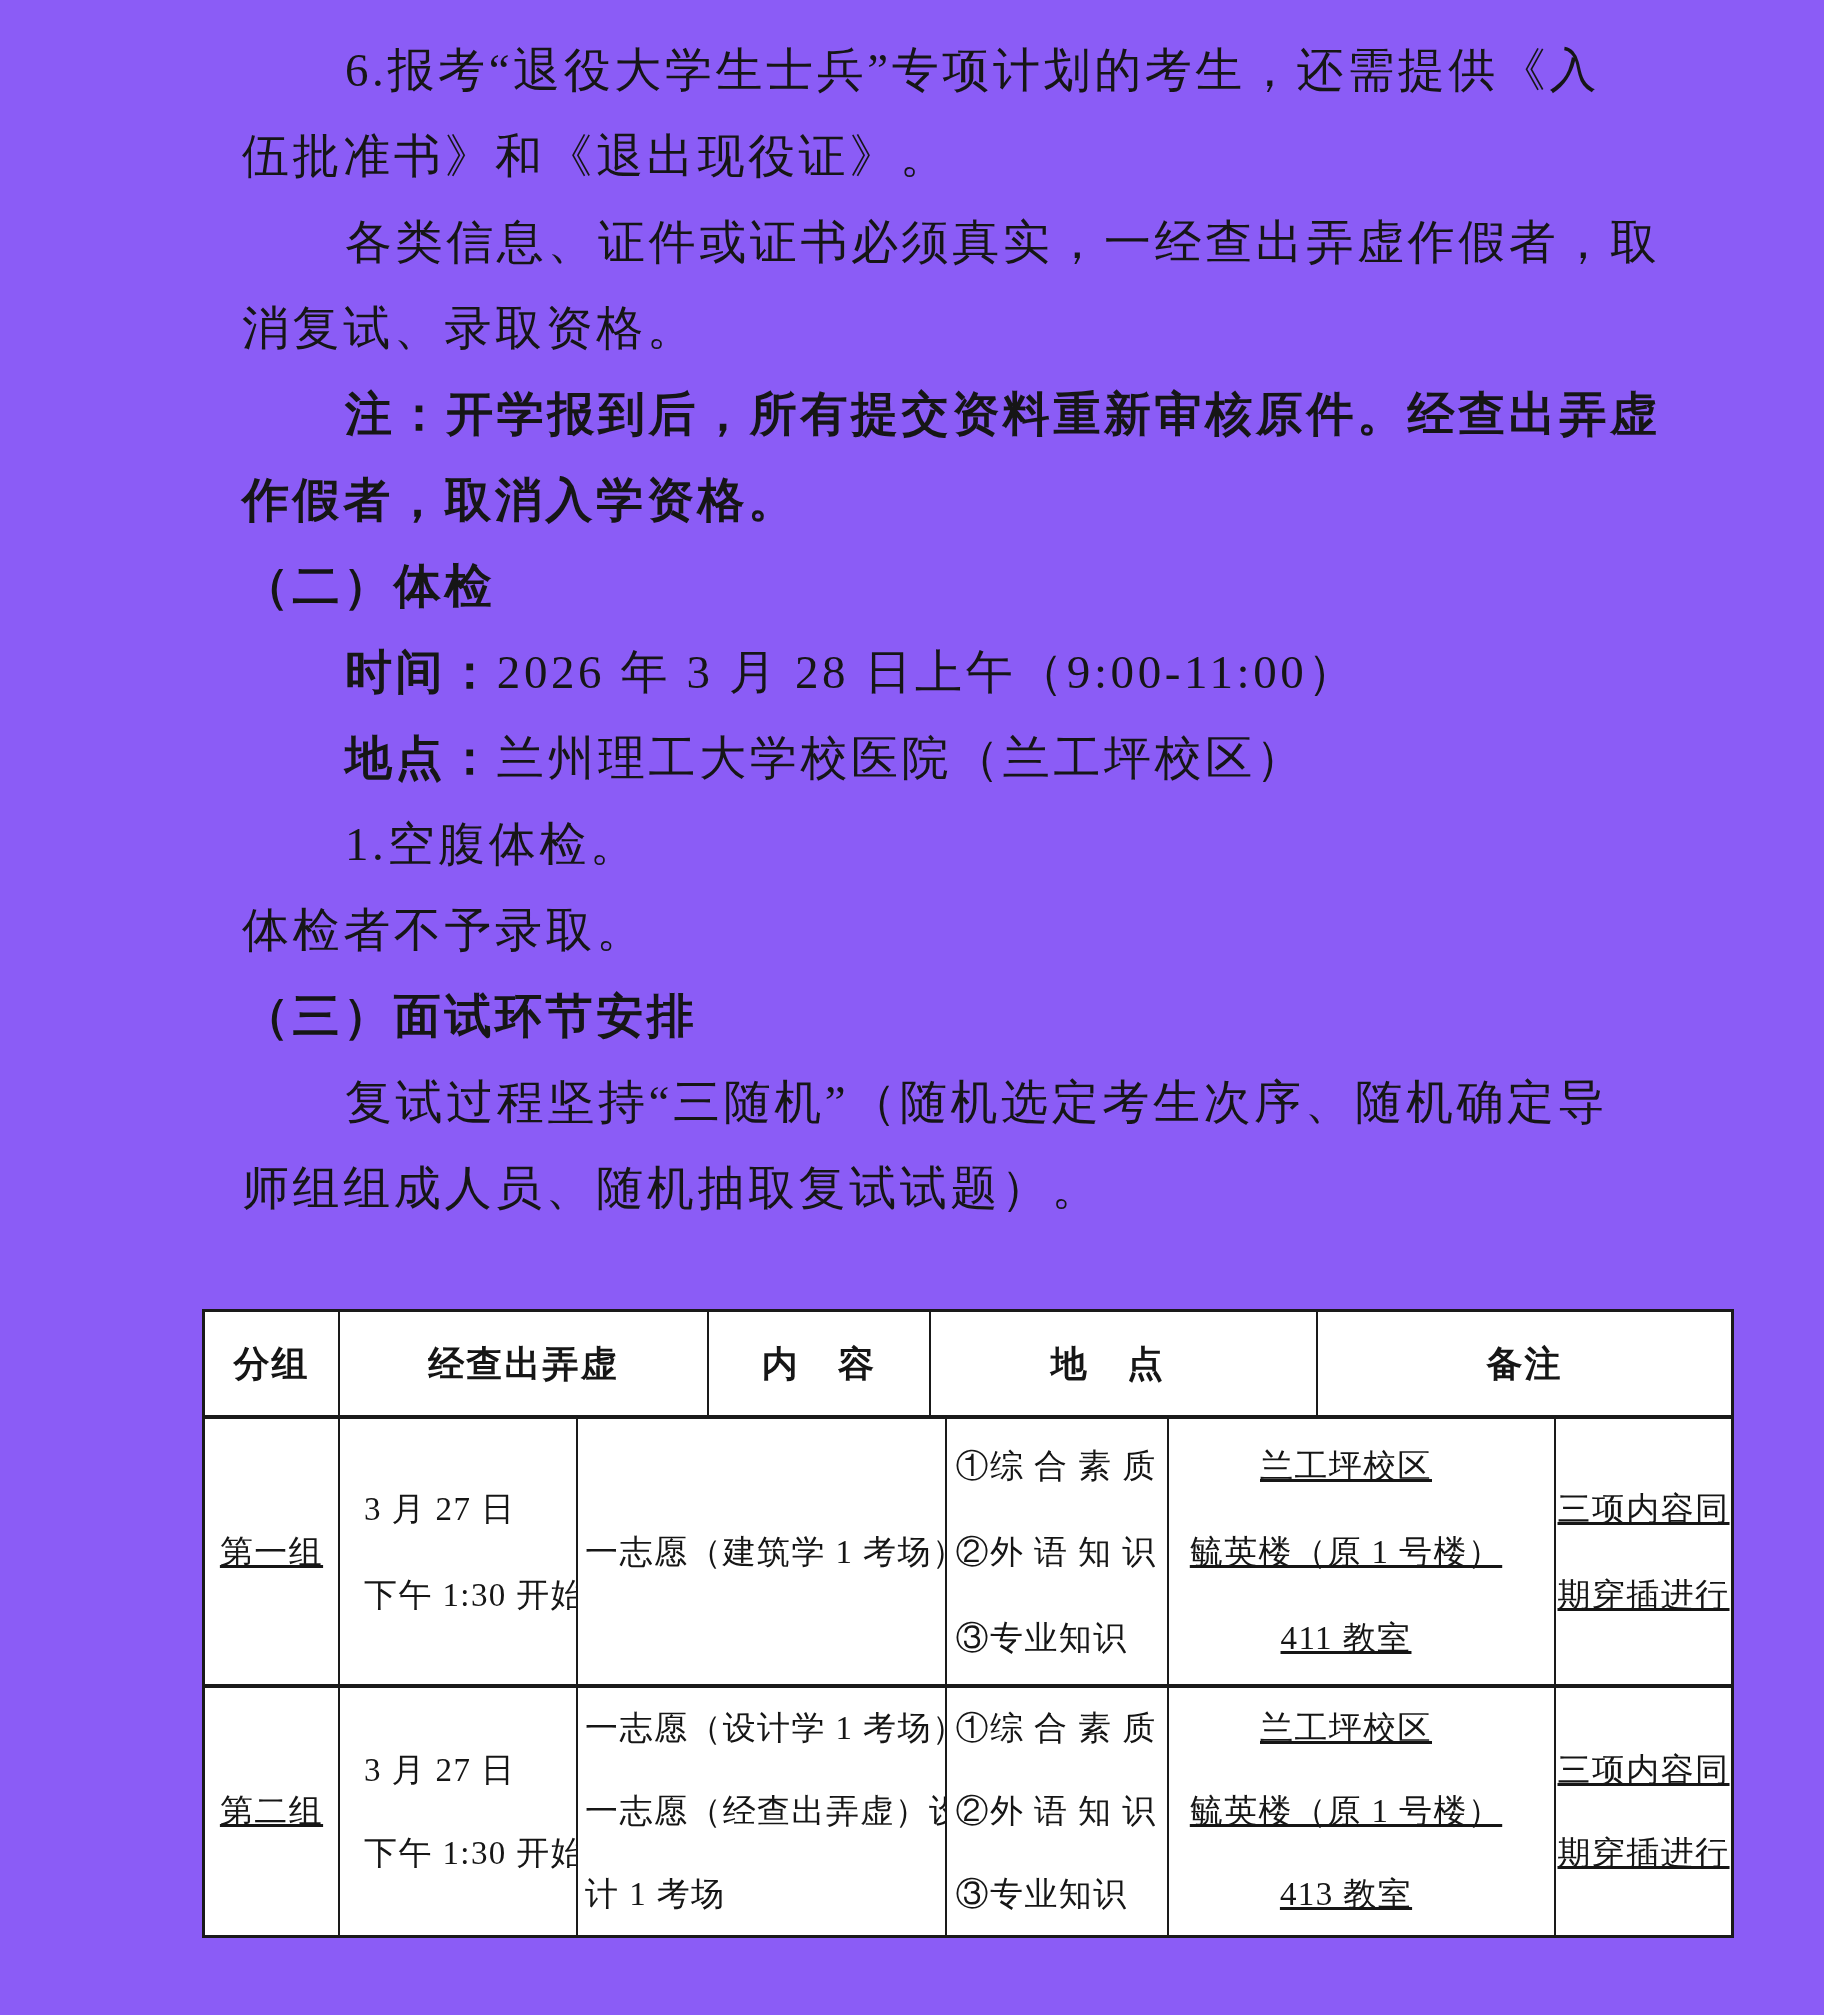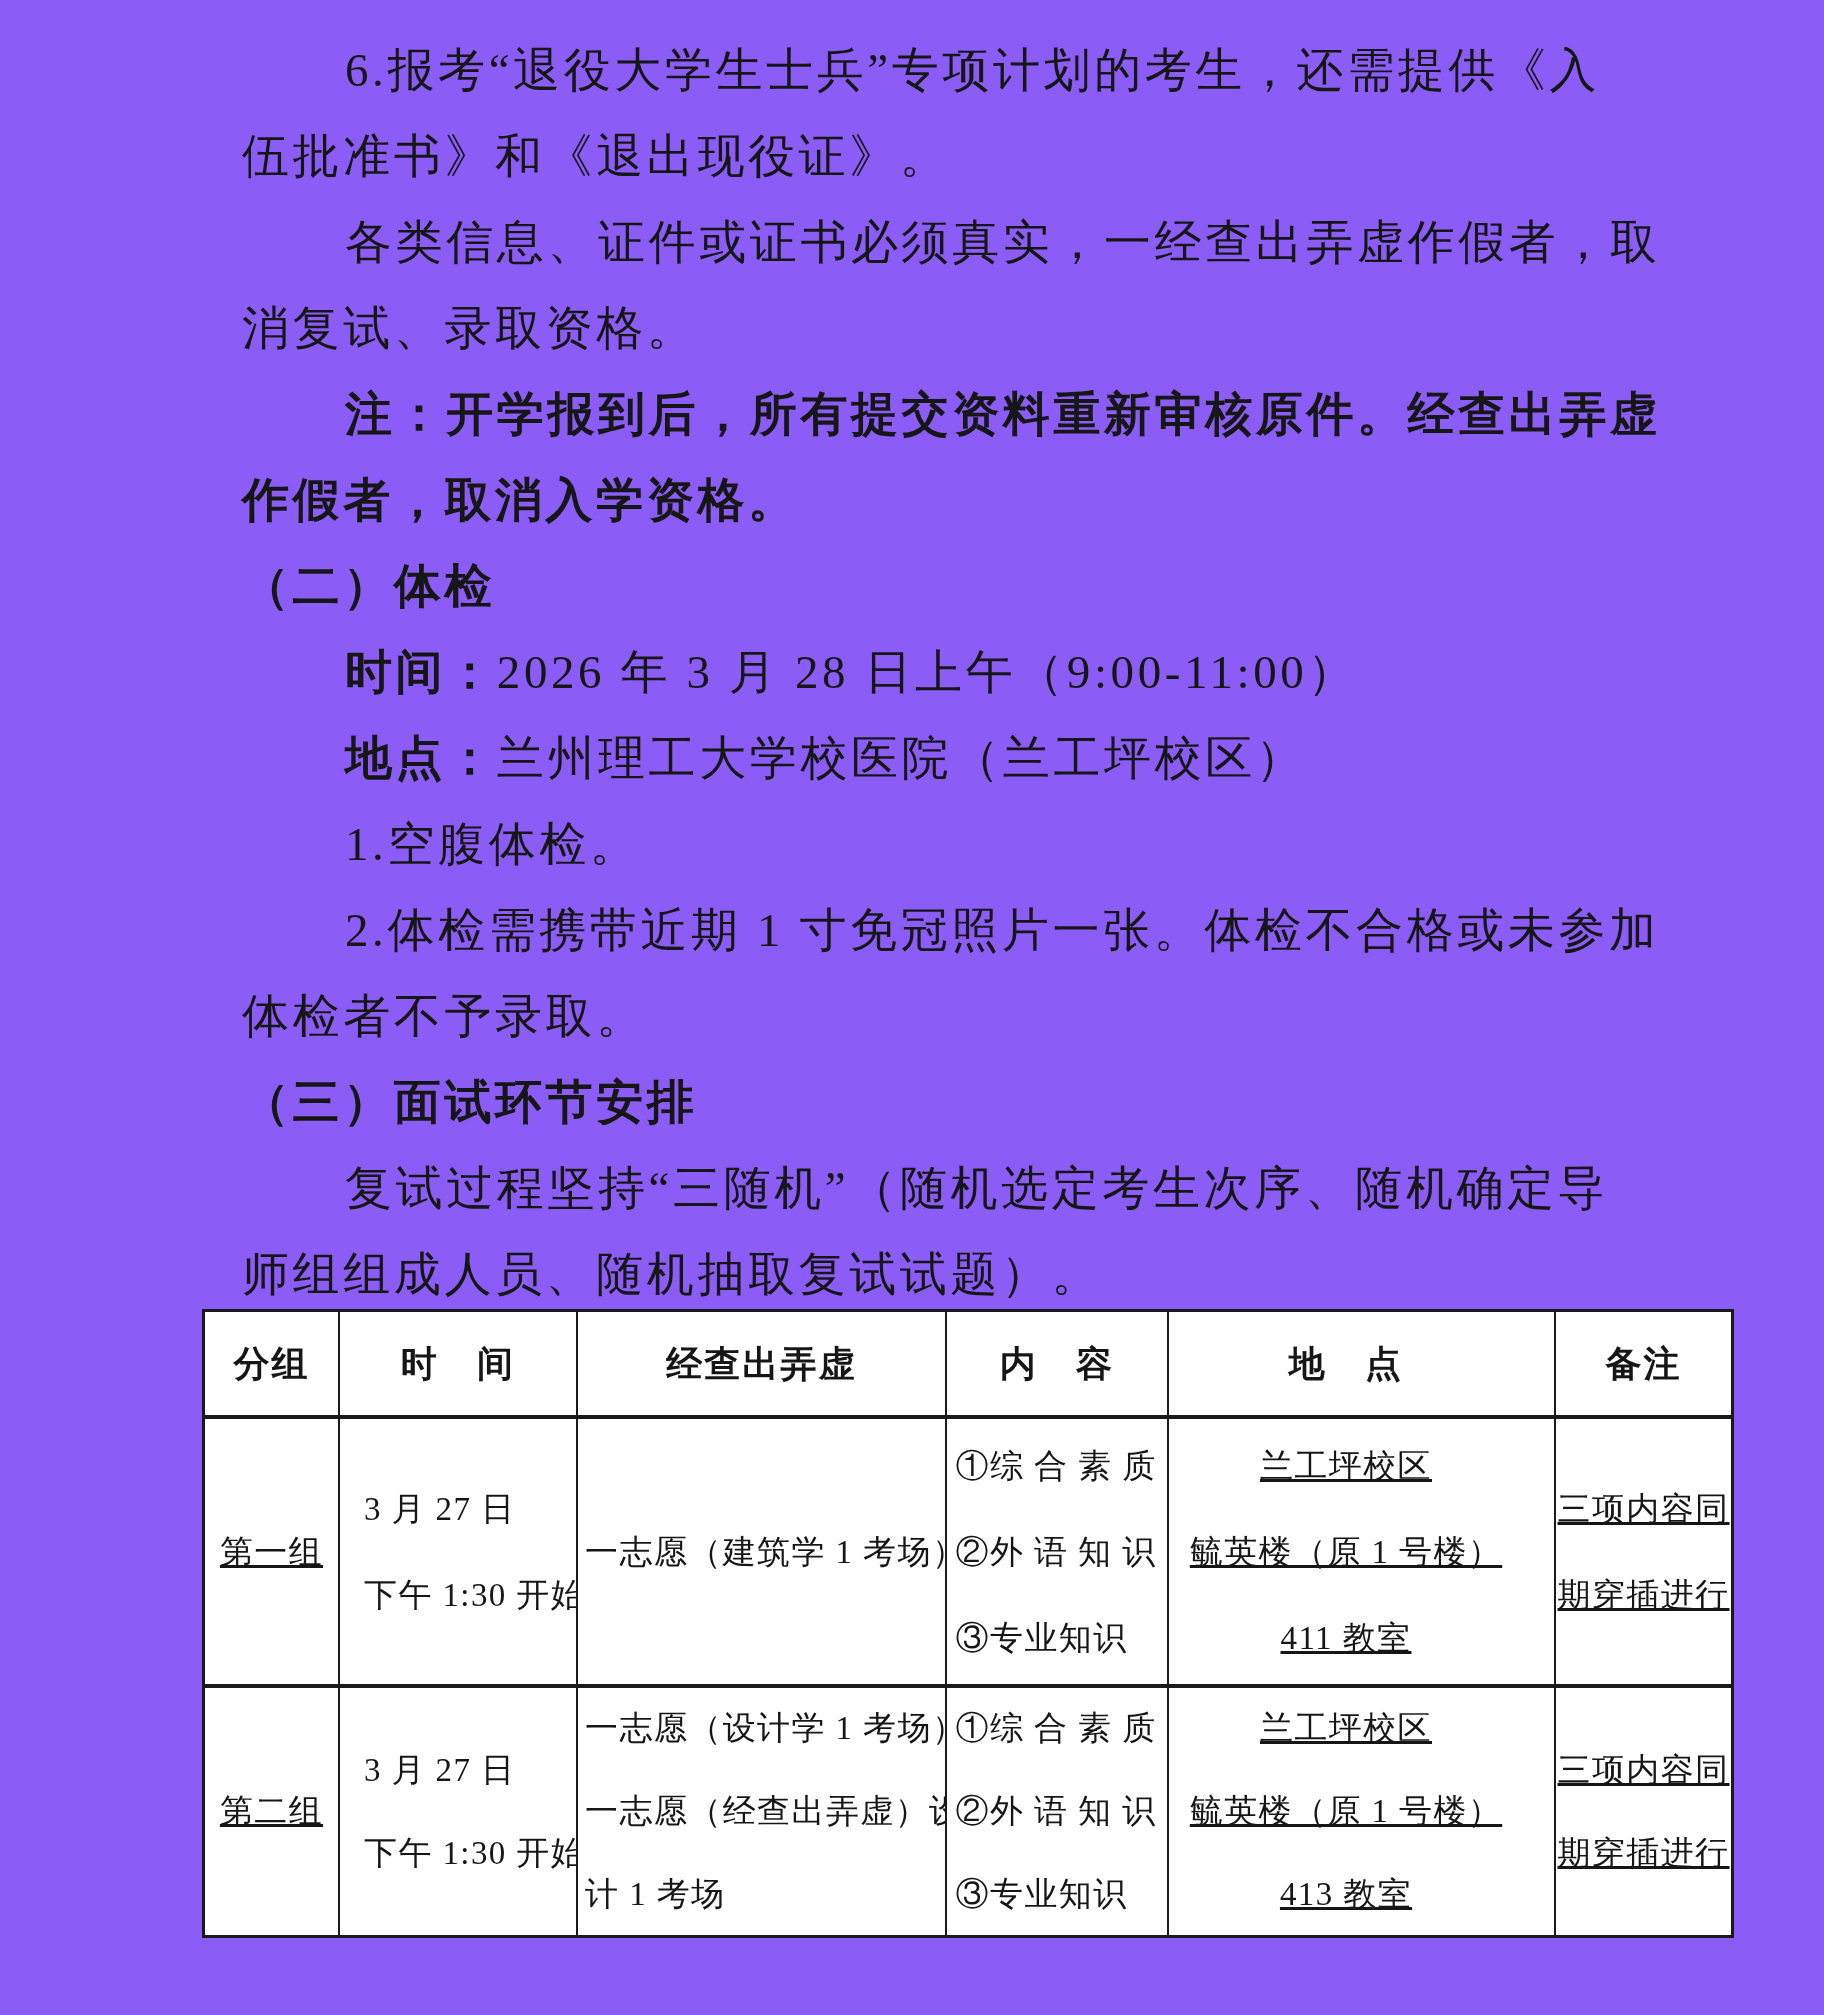--- a/index.html
+++ b/index.html
@@ -77,32 +77,30 @@
     <div class="line indent">6.报考“退役大学生士兵”专项计划的考生，还需提供《入</div>
     <div class="line">伍批准书》和《退出现役证》。</div>
     <div class="line indent">各类信息、证件或证书必须真实，一经查出弄虚作假者，取</div>
     <div class="line">消复试、录取资格。</div>
     <div class="line indent bold">注：开学报到后，所有提交资料重新审核原件。经查出弄虚</div>
     <div class="line bold">作假者，取消入学资格。</div>
     <div class="line bold">（二）体检</div>
     <div class="line indent"><span class="bold">时间：</span><span>2026 年 3 月 28 日上午（9:00-11:00）</span></div>
     <div class="line indent"><span class="bold">地点：</span><span>兰州理工大学校医院（兰工坪校区）</span></div>
     <div class="line indent">1.空腹体检。</div>
-    <div class="line indent">2.体检需携带近期 1 寸免冠照片一张。体检不合格或未参加</div>
     <div class="line">体检者不予录取。</div>
     <div class="line bold">（三）面试环节安排</div>
     <div class="line indent">复试过程坚持“三随机”（随机选定考生次序、随机确定导</div>
     <div class="line">师组组成人员、随机抽取复试试题）。</div>
   </div>
 
   <div class="tbl">
 
     <div class="trow head">
       <div class="tcell hcell c1">分组</div>
-      <div class="tcell hcell c2">时　间</div>
       <div class="tcell hcell c3">经查出弄虚</div>
       <div class="tcell hcell c4">内　容</div>
       <div class="tcell hcell c5">地　点</div>
       <div class="tcell hcell c6">备注</div>
     </div>
 
     <div class="trow r1">
       <div class="tcell c1 center">第一组</div>
       <div class="tcell c2 vleft pad-time">
           <div class="cline">3 月 27 日</div>

